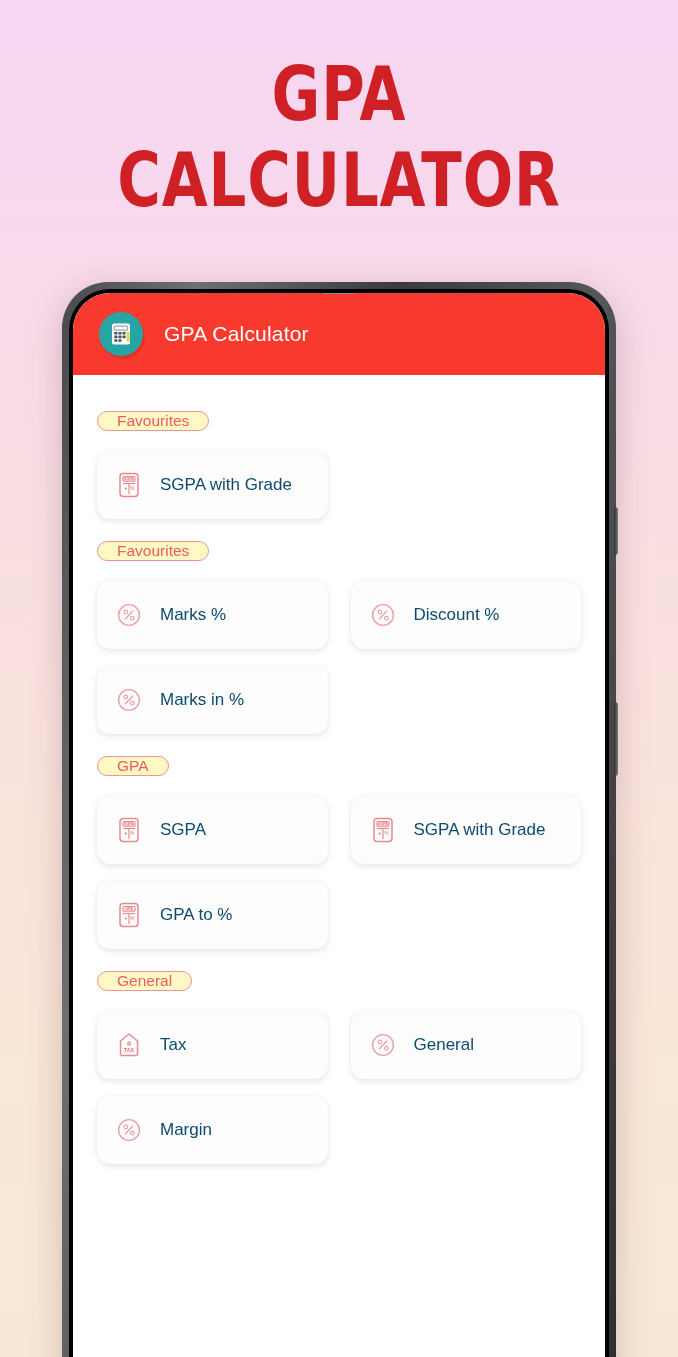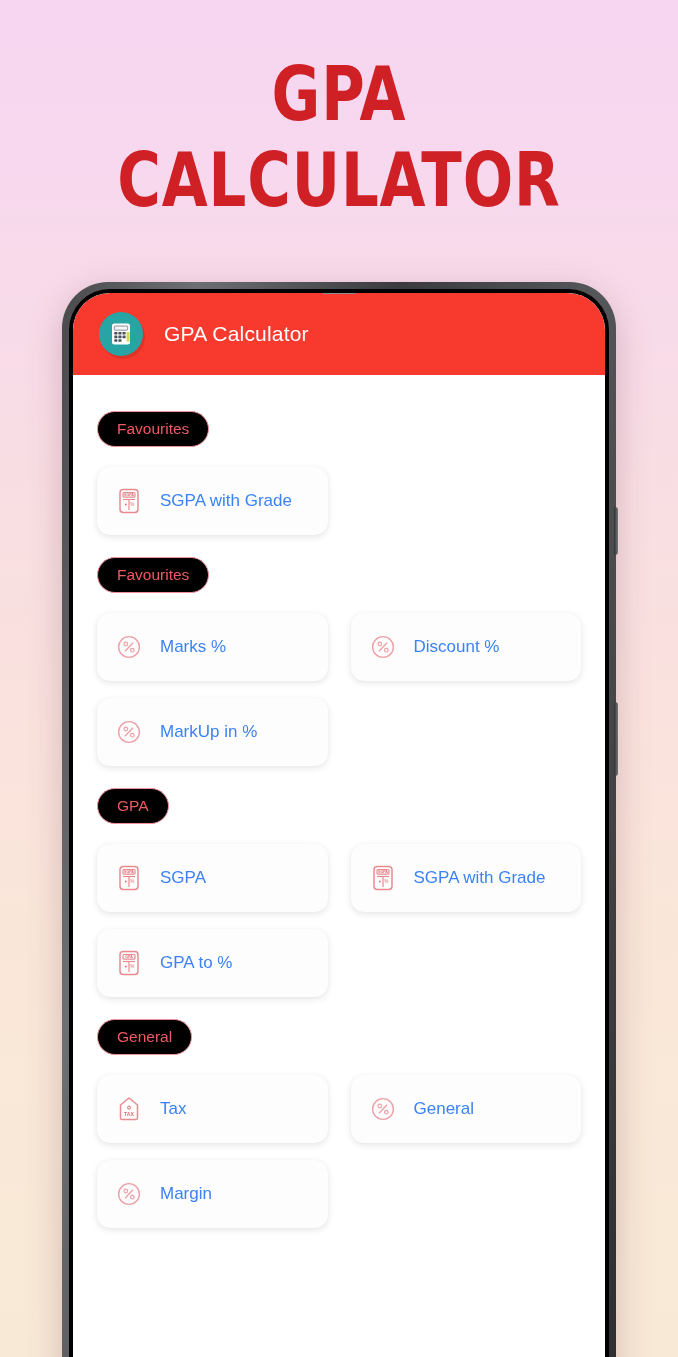--- a/index.html
+++ b/index.html
@@ -96,42 +96,42 @@
   .content{
     padding:36px 24px 0 24px;
     background:#fff;
     height:calc(100% - 89px);
     overflow:hidden;
   }
   .chip{
     display:inline-block;
     border:1.2px solid #f0919a;
     color:#ee5a63;
-    background:#000000;
+    background:#fef9c3;
     border-radius:20px;
-    padding:8px 19px;
+    padding:0 19px;
     font-size:15.5px;
     margin-bottom:20px;
   }
   .section{ margin-bottom:6px; }
   .grid{
     display:grid;
     grid-template-columns:1fr 1fr;
     gap:17px 23px;
   }
   .card{
     background:#fdfdfd;
     border-radius:13px;
     min-height:68px;
     display:flex; align-items:center;
     padding:0 12px 0 17px;
     box-shadow:0 2px 6px rgba(60,40,50,0.12), 0 0 1px rgba(0,0,0,0.05);
   }
   .card .ico{ flex:0 0 auto; width:30px; height:30px; margin-right:16px; display:block; }
-  .card .lbl{ font-size:17px; color:#3b82f6; line-height:1.32; }
+  .card .lbl{ font-size:17px; color:#0c4a6e; line-height:1.32; }
   .sp{ visibility:hidden; }
 </style>
 </head>
 <body>
 
 <div class="poster-title">
   <span class="line1">GPA</span>
   <span class="line2">CALCULATOR</span>
 </div>
 
@@ -214,21 +214,21 @@
             </div>
             <div class="card">
               <span class="ico">
                 <svg width="30" height="30" viewBox="0 0 30 30">
                   <circle cx="15" cy="15" r="10.4" fill="none" stroke="#eda0a7" stroke-width="1.4"></circle>
                   <line x1="11" y1="19.2" x2="19" y2="10.8" stroke="#eda0a7" stroke-width="1.4"></line>
                   <circle cx="11.8" cy="12" r="1.8" fill="none" stroke="#eda0a7" stroke-width="1.2"></circle>
                   <circle cx="18.3" cy="18.2" r="1.8" fill="none" stroke="#eda0a7" stroke-width="1.2"></circle>
                 </svg>
               </span>
-              <span class="lbl">MarkUp in %</span>
+              <span class="lbl">Marks in %</span>
             </div>
             <div class="card sp"></div>
           </div>
         </div>
 
         <div class="section" style="margin-top:22px;">
           <span class="chip">GPA</span>
           <div class="grid">
             <div class="card">
               <span class="ico">

